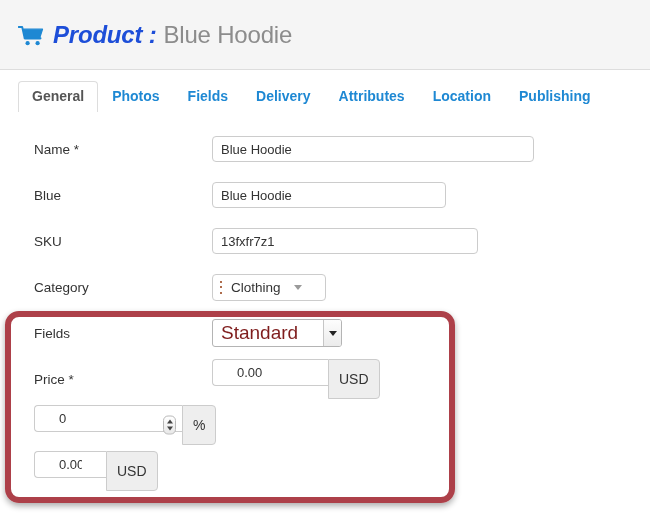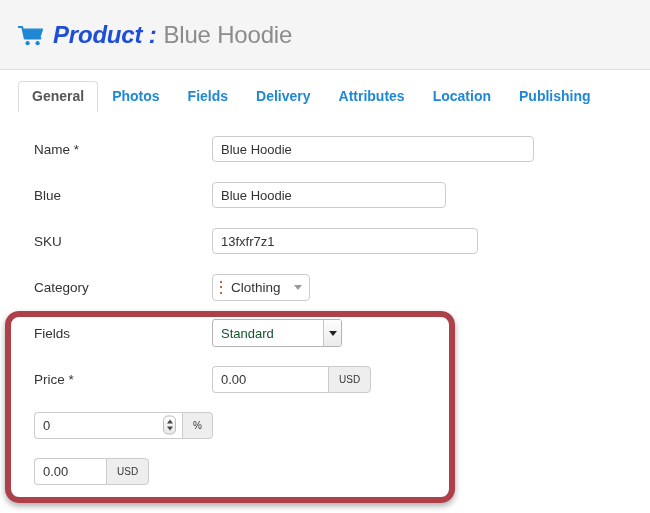--- a/index.html
+++ b/index.html
@@ -128,21 +128,21 @@
 
   
   .cat-select {
     height: 27px;
     box-sizing: border-box;
     border: 1px solid #cccccc;
     border-radius: 4px;
     background: #ffffff;
     display: flex;
     align-items: center;
-    padding: 0 7px 0 6px;
+    padding: 0 23px 0 6px;
     cursor: pointer;
   }
   .drag-handle {
     width: 4px;
     height: 13px;
     margin-right: 8px;
     display: flex;
     flex-direction: column;
     justify-content: space-between;
     align-items: center;
@@ -175,22 +175,22 @@
     border: 1px solid #b4b4b4;
     border-radius: 3px;
     background: #ffffff;
     display: flex;
     align-items: center;
     justify-content: space-between;
     padding-left: 8px;
     cursor: pointer;
   }
   .native-select .sel-value {
-    font-size: 13px;
-    color: #14532d;
+    font-size: 19px;
+    color: #7f1d1d;
   }
   .native-select .sel-arrow {
     width: 17px;
     height: 26px;
     margin-right: 0px;
     background: linear-gradient(#fdfdfd, #ebebeb);
     border-left: 1px solid #c6c6c6;
     display: flex;
     align-items: center;
     justify-content: center;
@@ -209,40 +209,40 @@
     display: flex;
     align-items: stretch;
   }
   .ig-input {
     height: 27px;
     box-sizing: border-box;
     border: 1px solid #cccccc;
     border-right: none;
     border-radius: 4px 0 0 4px;
     background: #ffffff;
-    padding: 0 8px;
+    padding: 0 24px;
     font-family: "Liberation Sans", sans-serif;
     font-size: 13px;
     color: #333333;
     outline: none;
   }
   .ig-input.w-price { width: 116px; }
   .ig-input.w-rate  { width: 148px; padding-right: 18px; }
   .ig-input.w-dval  { width: 72px; }
   .ig-addon {
-    height: 27px;
+    height: 40px;
     box-sizing: border-box;
     border: 1px solid #cccccc;
     border-radius: 0 4px 4px 0;
     background: #eeeeee;
     display: flex;
     align-items: center;
     justify-content: center;
     padding: 0 10px;
-    font-size: 10px;
+    font-size: 14px;
     color: #333333;
   }
   .ig-wrap { position: relative; display: flex; }
   .spinner {
     position: absolute;
     right: 6px;
     top: 50%;
     transform: translateY(-50%);
     width: 11px;
     height: 17px;

